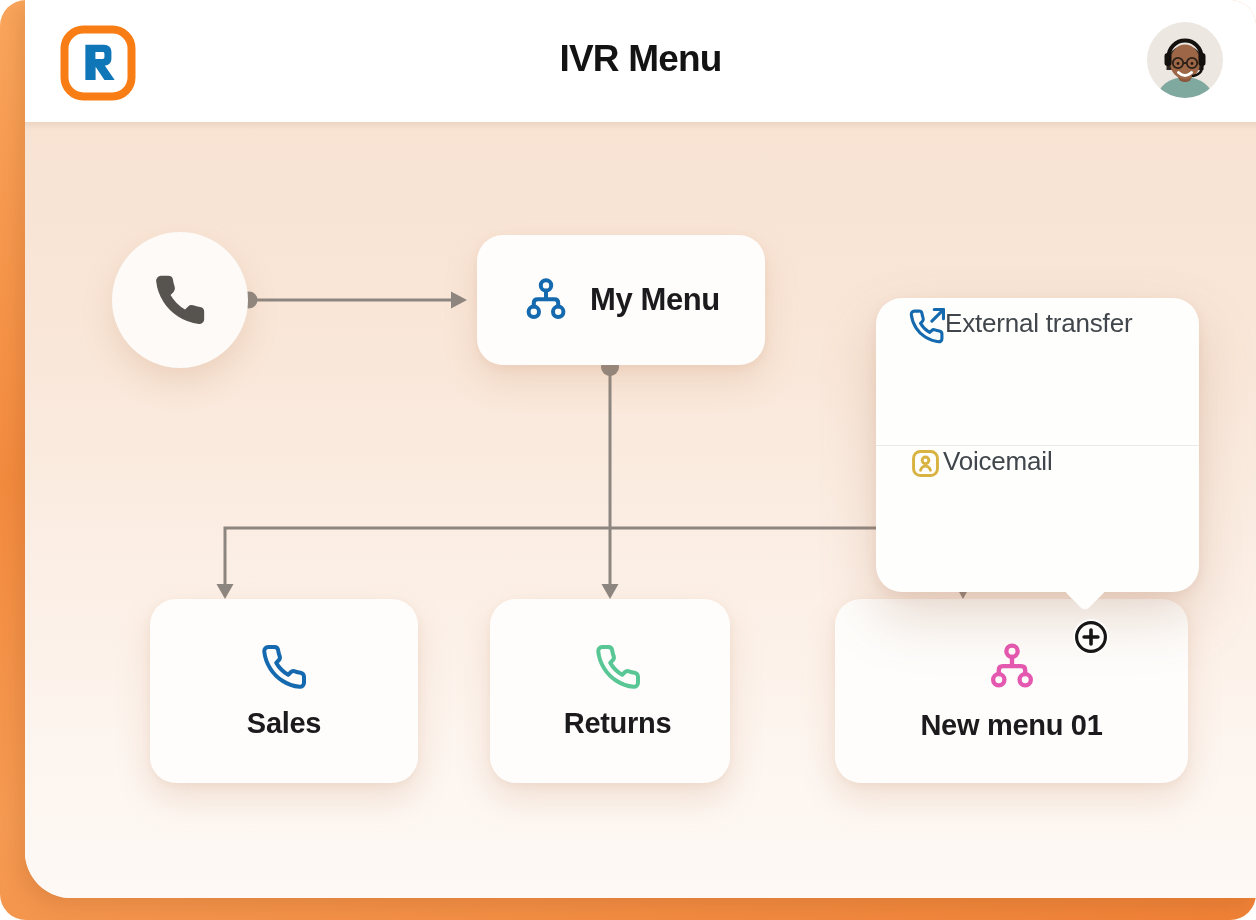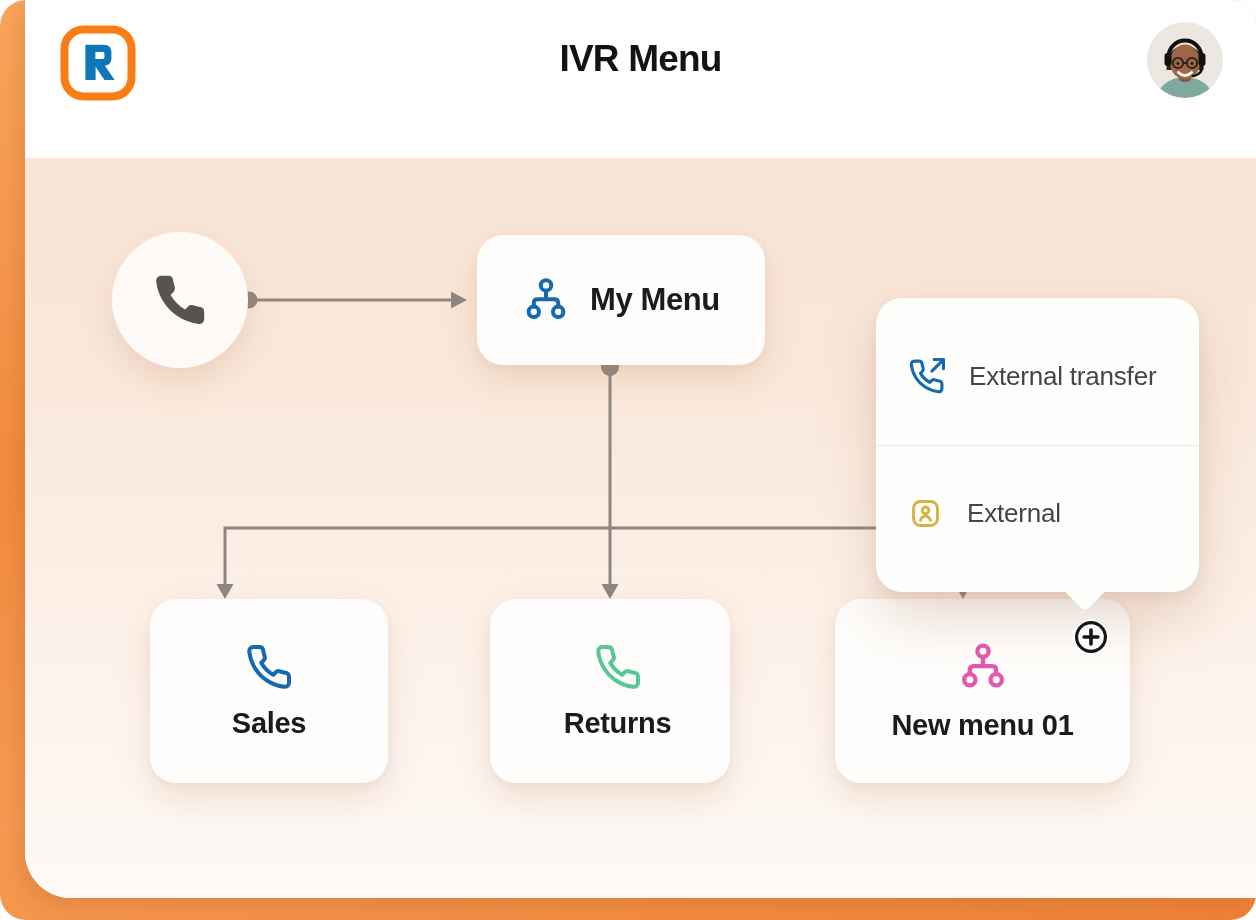--- a/index.html
+++ b/index.html
@@ -9,21 +9,21 @@
     position:relative; width:1256px; height:920px; border-radius:26px; overflow:hidden;
     background:linear-gradient(160deg,#f9a55c 0%,#f28a3e 35%,#f59a52 60%,#ef8136 100%);
   }
   .content {
     position:absolute; left:25px; top:0; right:0; bottom:22px;
     background:#fffdfb; border-bottom-left-radius:46px; overflow:hidden;
     box-shadow:-6px 8px 18px rgba(150,80,30,.18);
   }
 
   
-  .header { position:absolute; left:0; top:0; right:0; height:158px; background:#ffffff; z-index:6; }
+  .header { position:absolute; left:0; top:0; right:0; height:122px; background:#ffffff; z-index:6; }
   .logo { position:absolute; left:35px; top:25px; width:76px; height:76px; cursor:pointer; }
   .title {
     position:absolute; left:0; right:0; top:38px; text-align:center;
     font-size:37px; font-weight:700; letter-spacing:-0.8px; color:#131314;
   }
   .avatar { position:absolute; right:33px; top:22px; width:76px; height:76px; cursor:pointer; }
 
   
   .canvas {
     position:absolute; left:0; top:122px; right:0; bottom:0;
@@ -44,44 +44,44 @@
     background:#fdfaf7; z-index:2; display:flex; align-items:center; justify-content:center;
     box-shadow:0 14px 30px rgba(196,136,97,.22);
   }
 
   .root-node { left:452px; top:113px; width:288px; height:130px;
     display:flex; align-items:center; justify-content:center; gap:20px; }
   .root-node .label { font-size:31px; font-weight:700; color:#1b1b1d; letter-spacing:-0.4px; }
 
   .card { display:flex; flex-direction:column; align-items:center; justify-content:center; gap:16px; height:184px; top:477px; }
   .card .label { font-size:29px; font-weight:700; color:#1b1b1d; letter-spacing:-0.3px; }
-  .card-sales   { left:125px; width:238px; }
+  .card-sales   { left:125px; width:268px; }
   .card-returns { left:465px; width:240px;padding-left:15px; }
-  .card-newmenu { left:810px; width:295px; }
+  .card-newmenu { left:810px; width:353px; }
 
   .icon { display:block; }
   .c-blue   { color:#1569ae; }
   .c-green  { color:#58c695; }
   .c-pink   { color:#e458b0; }
   .c-yellow { color:#d9b342; }
   .c-rose   { color:#c8696b; }
   .c-dark   { color:#57544f; }
 
   
   .popup {
     position:absolute; left:851px; top:176px; width:323px; height:294px; z-index:3;
     background:#fefefd; border-radius:26px;
     box-shadow:0 26px 54px rgba(170,115,85,.26), 0 4px 12px rgba(170,115,85,.12);
   }
   .popup .tail {
     position:absolute; left:193px; bottom:-13px; width:32px; height:32px;
     background:#fefefd; border-radius:6px; transform:rotate(45deg);
   }
   .menu-list { position:relative; height:100%; padding:10px 0; display:flex; flex-direction:column; }
-  .menu-item { flex:1; display:flex; align-items:center; gap:24px; padding:0 32px; cursor:pointer; }
+  .menu-item { flex:1; display:flex; align-items:flex-start; padding:0 32px; cursor:pointer; }
   .menu-item + .menu-item { border-top:1.5px solid #eceae6; }
   .menu-item .mi-label { font-size:26px; color:#40464b; letter-spacing:-0.2px; }
 
   .add-button {
     position:absolute; left:1048px; top:497px; width:36px; height:36px; z-index:4;
     border-radius:50%; background:#fdfcfa; cursor:pointer;
     display:flex; align-items:center; justify-content:center; color:#161616;
   }
 </style>
 </head>
@@ -198,21 +198,21 @@
               <line x1="15.5" y1="8.5" x2="23" y2="1"></line>
             </svg>
             <span class="mi-label">External transfer</span>
           </div>
           <div class="menu-item">
             <svg class="icon c-yellow" width="35" height="35" viewBox="0 0 24 24" fill="none" stroke="currentColor" stroke-width="2" stroke-linecap="round" stroke-linejoin="round">
               <rect x="3.8" y="3.8" width="16.4" height="16.4" rx="4.6"></rect>
               <circle cx="12" cy="9.8" r="2.3"></circle>
               <path d="M8.6 16.6 c0.7,-1.9 2,-2.8 3.4,-2.8 s2.7,0.9 3.4,2.8"></path>
             </svg>
-            <span class="mi-label">External</span>
+            <span class="mi-label">Voicemail</span>
           </div>
         </div>
       </div>
 
       <div class="add-button">
         <svg width="36" height="36" viewBox="0 0 24 24" fill="none" stroke="currentColor" stroke-linecap="round">
           <circle cx="12" cy="12" r="9.6" stroke-width="2.1"></circle>
           <line x1="12" y1="7.4" x2="12" y2="16.6" stroke-width="2.4"></line>
           <line x1="7.4" y1="12" x2="16.6" y2="12" stroke-width="2.4"></line>
         </svg>

